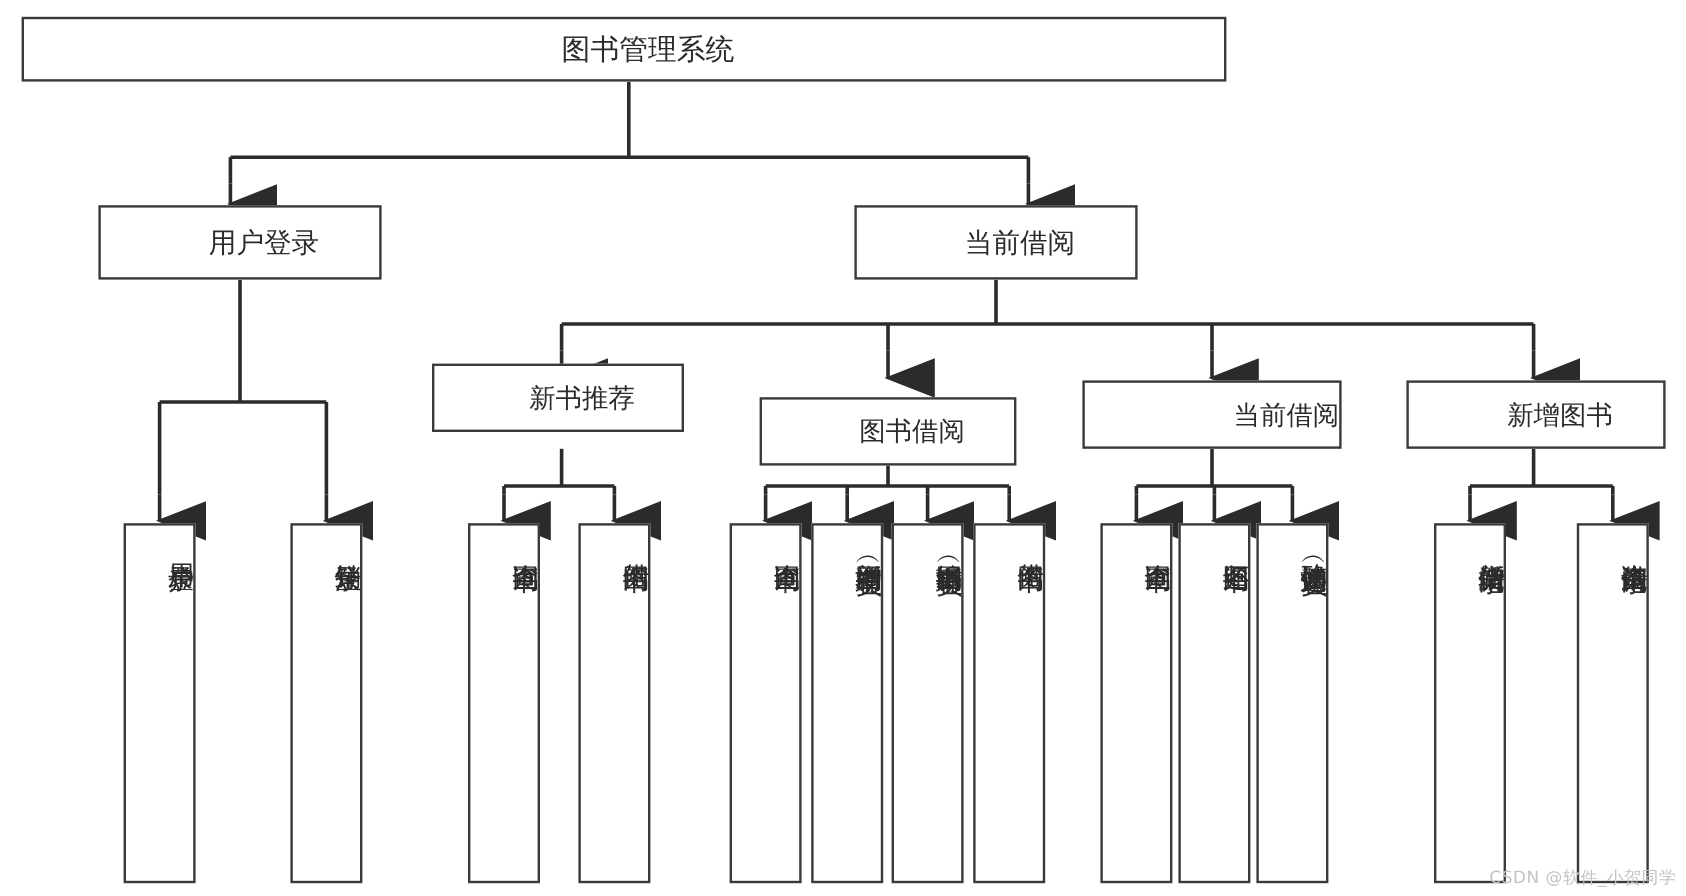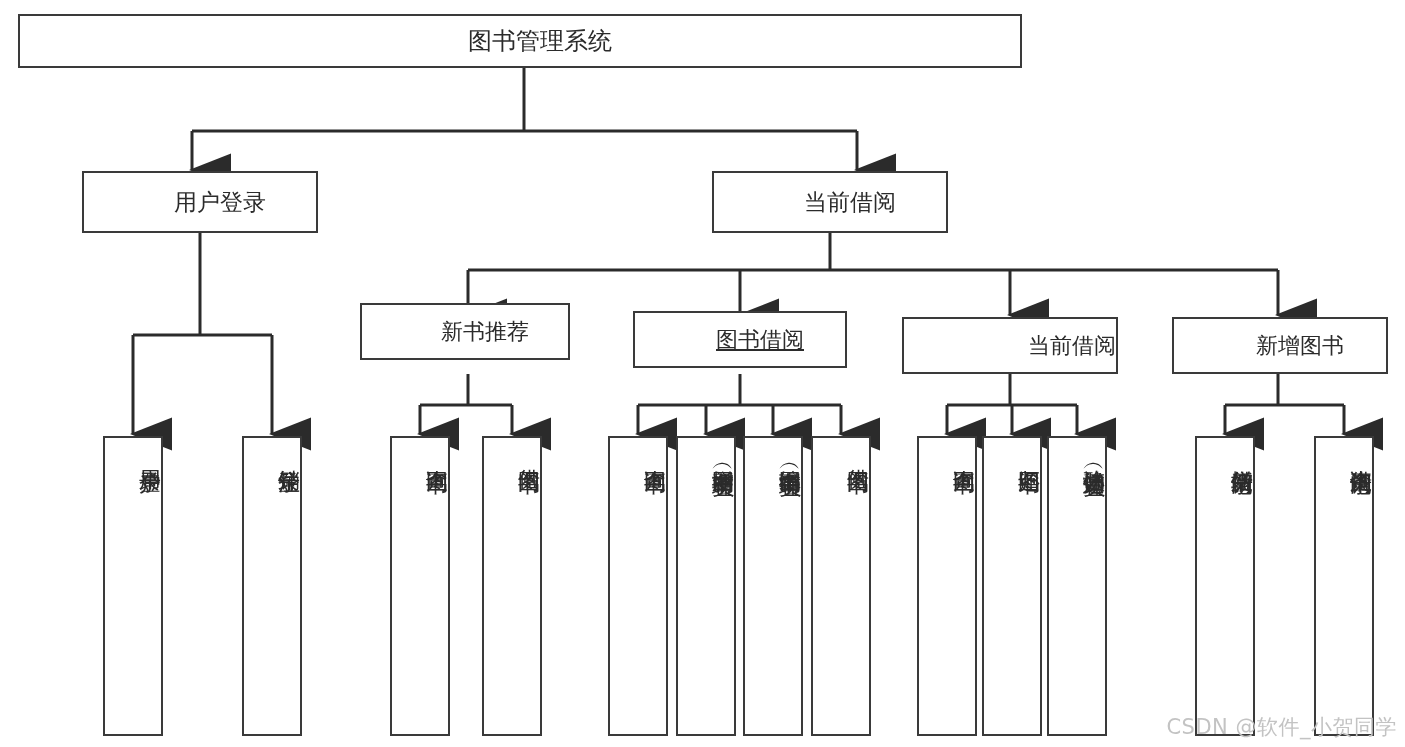--- a/index.html
+++ b/index.html
@@ -57,21 +57,21 @@
     justify-content: flex-start;
     white-space: nowrap;
   }
   .node-label {
     display: block;
   }
   .watermark {
     position: absolute;
     right: 8px;
     bottom: 6px;
-    font-size: 21px;
+    font-size: 14px;
     color: #c3c3c3;
     z-index: 3;
     white-space: nowrap;
     letter-spacing: 0.5px;
   }
 </style>
 </head>
 <body>
 
 <div id="canvas">
@@ -154,21 +154,21 @@
   <div class="node lvl2" style="left:82px; top:171px; width:236px; height:62px;">
     <span class="node-label">用户登录</span>
   </div>
   <div class="node lvl2" style="left:712px; top:171px; width:236px; height:62px;">
     <span class="node-label">当前借阅</span>
   </div>
 
   <div class="node lvl3" style="left:360px; top:303px; width:210px; height:57px;">
     <span class="node-label">新书推荐</span>
   </div>
-  <div class="node lvl3" style="left:633px; top:311px; width:214px; height:57px;text-decoration:underline;">
+  <div class="node lvl3" style="left:633px; top:331px; width:214px; height:57px;">
     <span class="node-label">图书借阅</span>
   </div>
   <div class="node lvl3" style="left:902px; top:317px; width:216px; height:57px;justify-content:flex-end;">
     <span class="node-label">当前借阅</span>
   </div>
   <div class="node lvl3" style="left:1172px; top:317px; width:216px; height:57px;">
     <span class="node-label">新增图书</span>
   </div>
 
   <div class="node leaf" style="left:103px; top:436px; width:60px; height:300px;">

